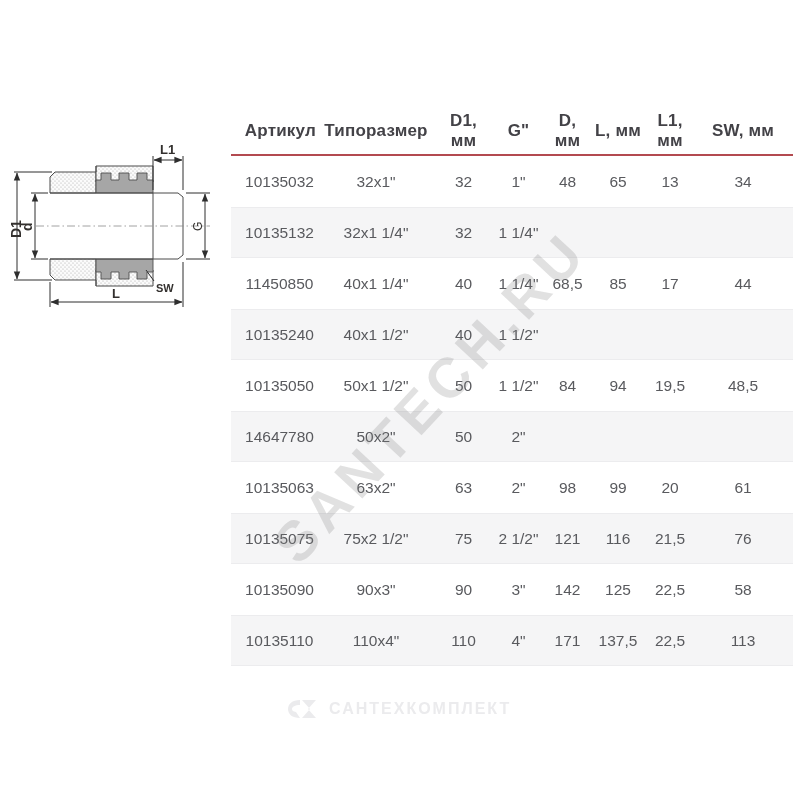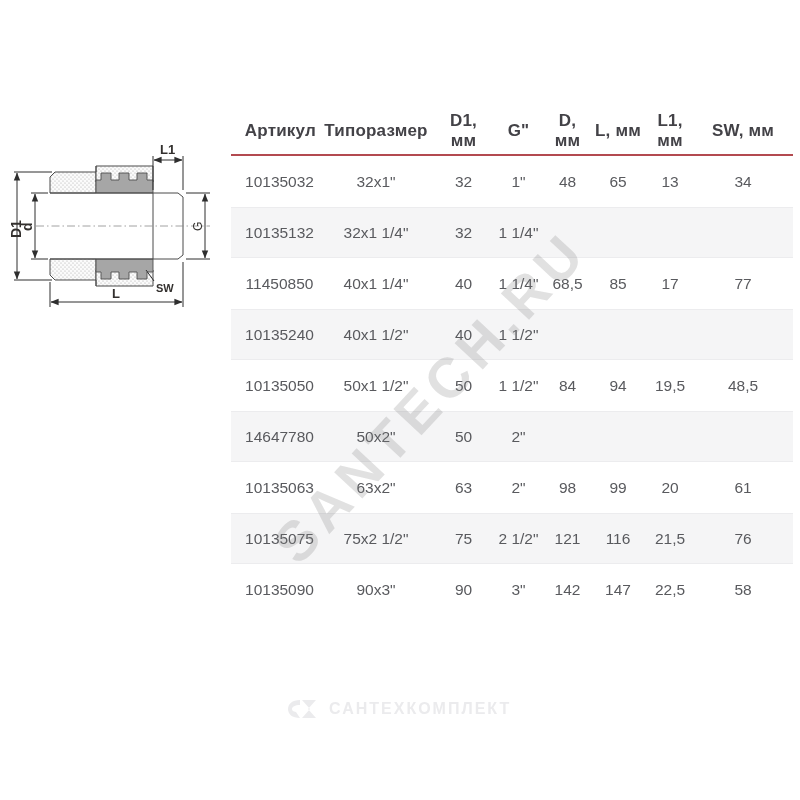--- a/index.html
+++ b/index.html
@@ -156,21 +156,21 @@
           <td></td>
         </tr>
         <tr>
           <td>11450850</td>
           <td>40x1 1/4"</td>
           <td>40</td>
           <td>1 1/4"</td>
           <td>68,5</td>
           <td>85</td>
           <td>17</td>
-          <td>77</td>
+          <td>44</td>
         </tr>
         <tr>
           <td>10135240</td>
           <td>40x1 1/2"</td>
           <td>40</td>
           <td>1 1/2"</td>
           <td></td>
           <td></td>
           <td></td>
           <td></td>
@@ -214,23 +214,33 @@
           <td>116</td>
           <td>21,5</td>
           <td>76</td>
         </tr>
         <tr>
           <td>10135090</td>
           <td>90x3"</td>
           <td>90</td>
           <td>3"</td>
           <td>142</td>
-          <td>147</td>
+          <td>125</td>
           <td>22,5</td>
           <td>58</td>
+        </tr>
+        <tr>
+          <td>10135110</td>
+          <td>110x4"</td>
+          <td>110</td>
+          <td>4"</td>
+          <td>171</td>
+          <td>137,5</td>
+          <td>22,5</td>
+          <td>113</td>
         </tr>
       </tbody>
   </table>
 </div>
 
 <div class="wm-diag">SANTECH.RU</div>
 
 <div class="wm-bottom">
   <svg width="34" height="22" viewBox="0 0 34 22">
     <path d="M14,2 C6,2 2,6 2,11 C2,16 6,20 14,20 L10,14 C7,13.5 6,12.5 6,11

